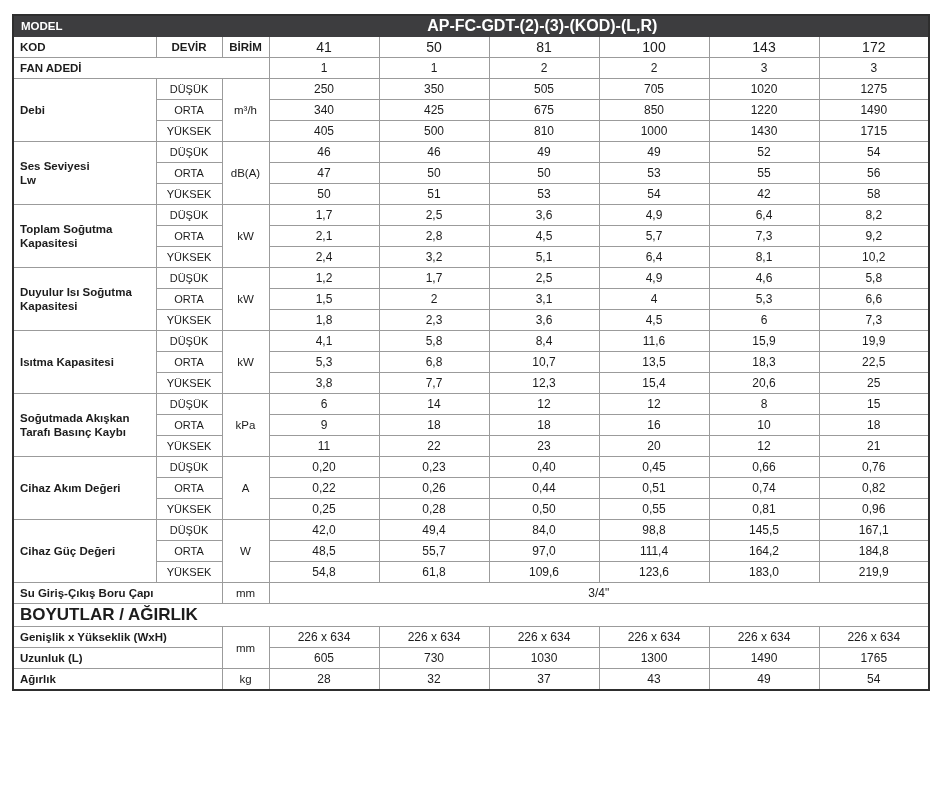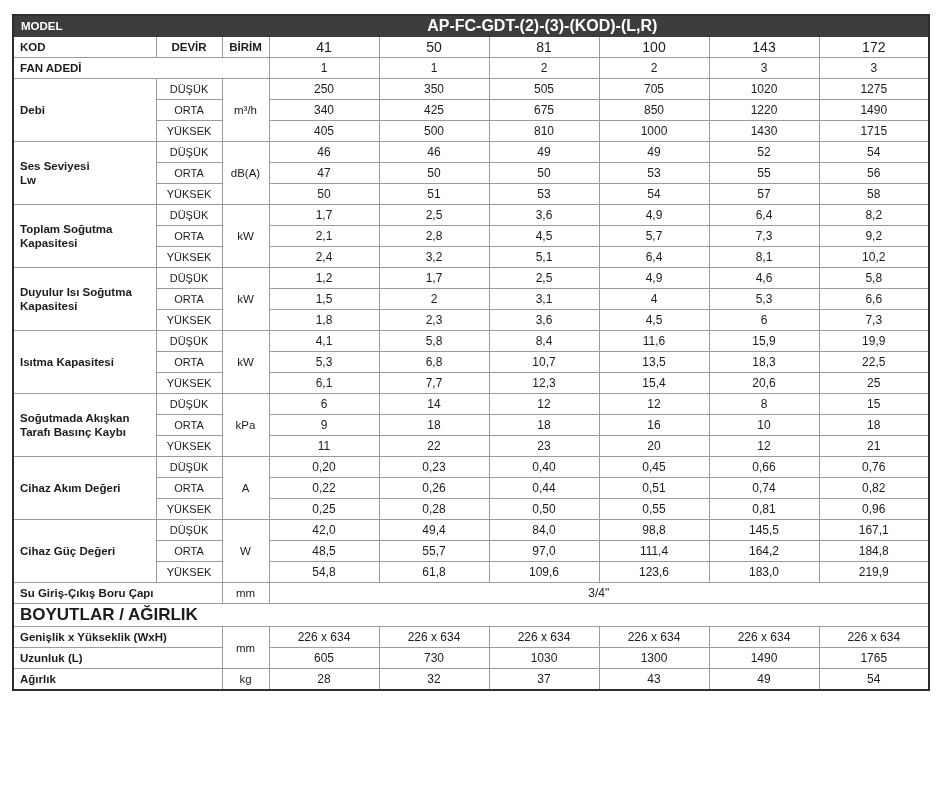--- a/index.html
+++ b/index.html
@@ -128,21 +128,21 @@
           <td>53</td>
           <td>55</td>
           <td>56</td>
         </tr>
         <tr>
           <td class="speed">YÜKSEK</td>
           <td>50</td>
           <td>51</td>
           <td>53</td>
           <td>54</td>
-          <td>57</td>
+          <td>42</td>
           <td>58</td>
         </tr>
         <tr>
           <th rowspan="3" class="lbl">Toplam Soğutma
 Kapasitesi</th>
           <td class="speed">DÜŞÜK</td>
           <td rowspan="3" class="unit">kW</td>
           <td>1,7</td>
           <td>2,5</td>
           <td>3,6</td>
@@ -213,21 +213,21 @@
           <td class="speed">ORTA</td>
           <td>5,3</td>
           <td>6,8</td>
           <td>10,7</td>
           <td>13,5</td>
           <td>18,3</td>
           <td>22,5</td>
         </tr>
         <tr>
           <td class="speed">YÜKSEK</td>
-          <td>6,1</td>
+          <td>3,8</td>
           <td>7,7</td>
           <td>12,3</td>
           <td>15,4</td>
           <td>20,6</td>
           <td>25</td>
         </tr>
         <tr>
           <th rowspan="3" class="lbl">Soğutmada Akışkan
 Tarafı Basınç Kaybı</th>
           <td class="speed">DÜŞÜK</td>

